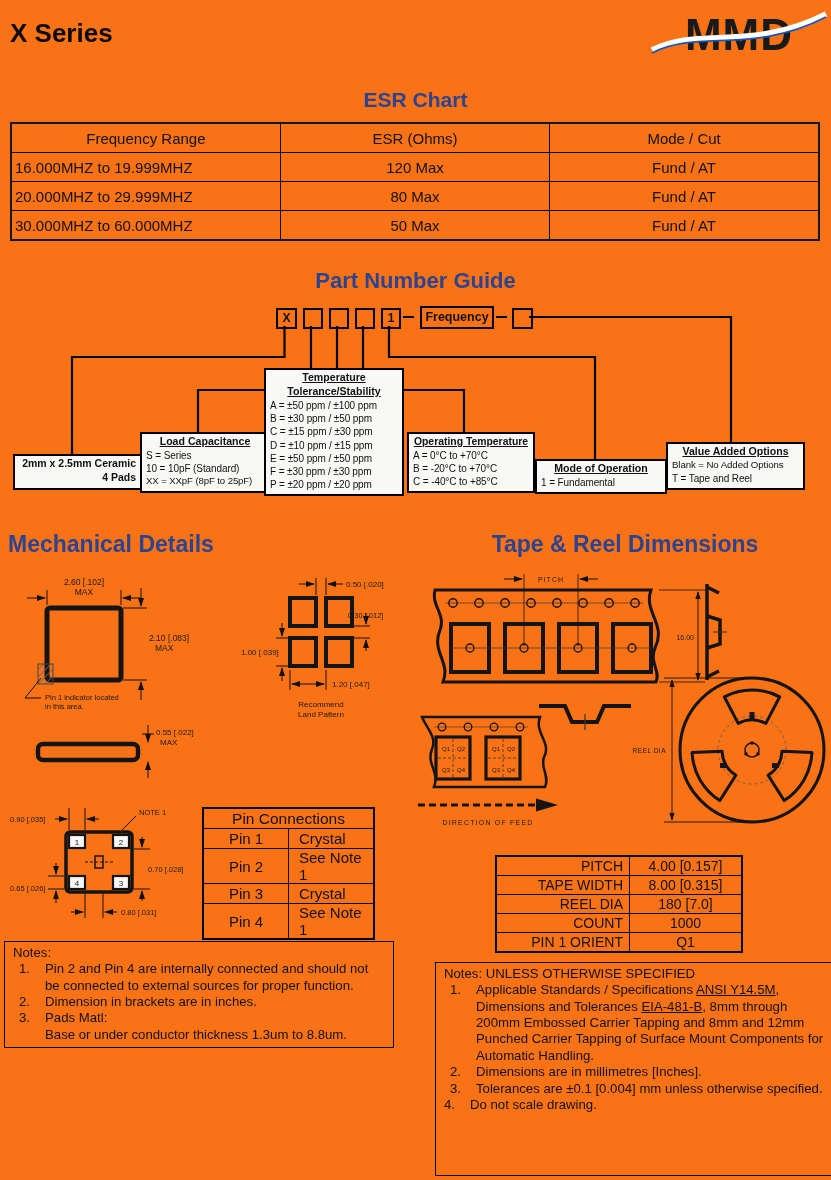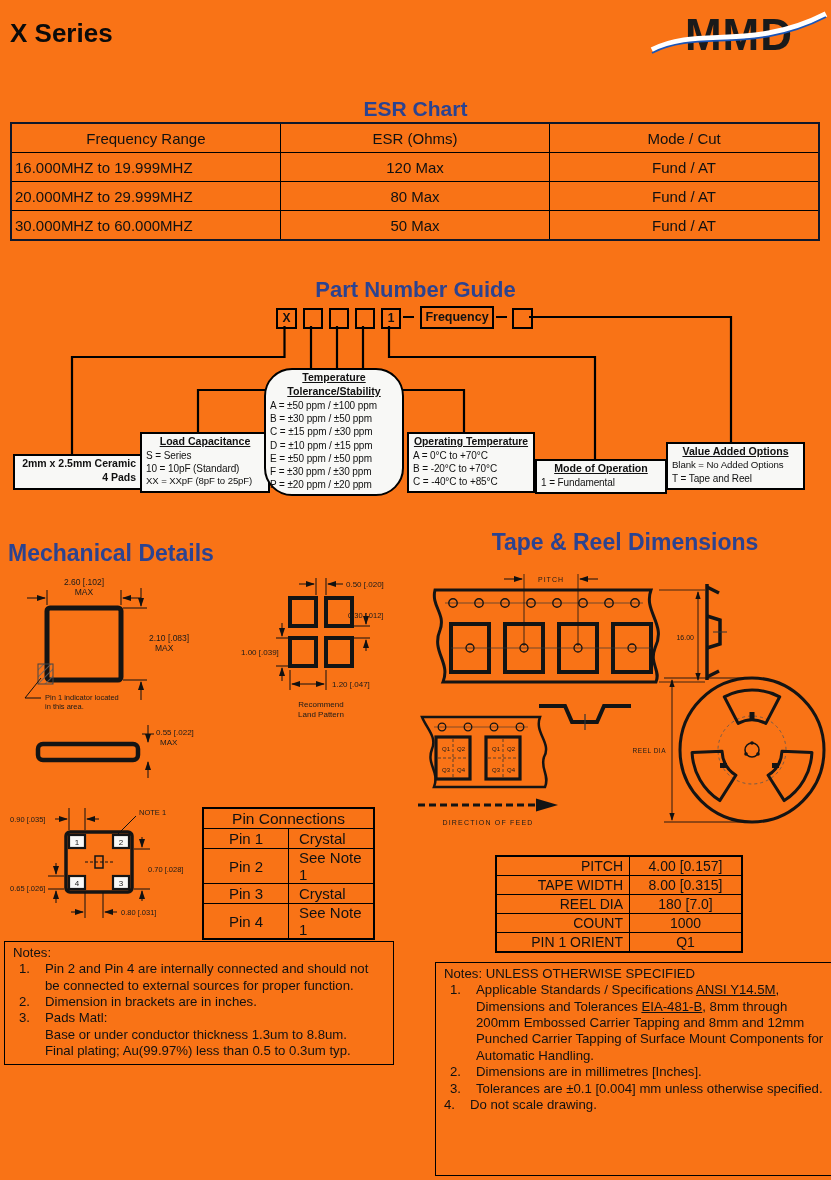--- a/index.html
+++ b/index.html
@@ -1,19 +1,19 @@
 <!DOCTYPE html>
 <html><head>
 <meta charset="utf-8">
 <style>
   html,body{margin:0;padding:0;background:#f8f8f6;}
   #canvas{position:relative;width:831px;height:1180px;background:#f97316;overflow:hidden;
           font-family:"Liberation Sans",sans-serif;color:#111;}
   .abs{position:absolute;}
-  .navy{color:#2c4390;font-weight:bold;margin-top:9px;}
+  .navy{color:#2c4390;font-weight:bold;}
   .page-title{font-size:26px;font-weight:bold;color:#0b0b0b;}
   .sec-title{text-align:center;}
   
   table{border-collapse:collapse;}
   .esr-table{width:810px;table-layout:fixed;font-size:15px;}
   .esr-table td{border:1.6px solid #000;height:28px;text-align:center;padding:0 4px;}
   .esr-table{border:2px solid #0f172a;}
   .esr-table td.lft{text-align:left;padding-left:3px;}
   
   .pnbox{position:absolute;border:2px solid #000;background:transparent;text-align:center;
@@ -110,21 +110,21 @@
     <div style="font-weight:bold;font-size:10.5px;">4 Pads</div>
   </div>
 
   <div class="gbox" style="left:140px;top:432px;width:118px;">
     <div class="gtitle">Load Capacitance</div>
     <div class="gopt">S = Series</div>
     <div class="gopt">10 = 10pF (Standard)</div>
     <div class="gopt" style="font-size:9.6px;">XX = XXpF (8pF to 25pF)</div>
   </div>
 
-  <div class="gbox" style="left:264px;top:368px;width:128px;border-radius:28px;">
+  <div class="gbox" style="left:264px;top:368px;width:128px;">
     <div class="gtitle">Temperature</div>
     <div class="gtitle">Tolerance/Stability</div>
     <div class="gopt">A = ±50 ppm / ±100 ppm</div>
     <div class="gopt">B = ±30 ppm / ±50 ppm</div>
     <div class="gopt">C = ±15 ppm / ±30 ppm</div>
     <div class="gopt">D = ±10 ppm / ±15 ppm</div>
     <div class="gopt">E = ±50 ppm / ±50 ppm</div>
     <div class="gopt">F = ±30 ppm / ±30 ppm</div>
     <div class="gopt">P = ±20 ppm / ±20 ppm</div>
   </div>
@@ -141,21 +141,21 @@
     <div class="gopt">1 = Fundamental</div>
   </div>
 
   <div class="gbox" style="left:666px;top:442px;width:127px;">
     <div class="gtitle">Value Added Options</div>
     <div class="gopt" style="font-size:9.7px;">Blank = No Added Options</div>
     <div class="gopt">T = Tape and Reel</div>
   </div>
 
   <div class="abs navy" style="left:8px;top:531px;font-size:23px;">Mechanical Details</div>
-  <div class="abs navy sec-title" style="left:430px;top:520px;width:390px;font-size:23px;">Tape &amp; Reel Dimensions</div>
+  <div class="abs navy sec-title" style="left:430px;top:531px;width:390px;font-size:23px;">Tape &amp; Reel Dimensions</div>
 
   <svg class="abs" style="left:15px;top:572px;" width="215" height="140" viewBox="0 0 215 140">
     <defs>
       <marker id="ah-tv" markerWidth="9" markerHeight="8" refX="8" refY="4" orient="auto-start-reverse">
         <path d="M0,1 L9,4 L0,7 Z" fill="#111"></path>
       </marker>
       <pattern id="hatch-tv" width="5" height="5" patternUnits="userSpaceOnUse" patternTransform="rotate(45)">
         <line x1="0" y1="0" x2="0" y2="5" stroke="#666" stroke-width="1.6"></line>
       </pattern>
     </defs>
@@ -299,21 +299,20 @@
     </div>
     <div class="note-row">
       <span class="note-num" style="text-align:left;padding-left:6px;">2.</span>
       <span class="note-txt">Dimension in brackets are in inches.</span>
     </div>
     <div class="note-row">
       <span class="note-num" style="text-align:left;padding-left:6px;">3.</span>
       <span class="note-txt">Pads Matl:</span>
     </div>
     <div class="note-sub" style="padding-left:6px;">Base or under conductor thickness 1.3um to 8.8um.</div>
-    <div class="note-sub" style="padding-left:6px;">Final plating; Au(99.97%) less than 0.5 to 0.3um typ.</div>
   </div>
 
   <svg class="abs" style="left:405px;top:562px;" width="315" height="145" viewBox="0 0 315 145">
     <defs>
       <marker id="ah-ts" markerWidth="9" markerHeight="8" refX="8" refY="4" orient="auto-start-reverse">
         <path d="M0,1 L9,4 L0,7 Z" fill="#111"></path>
       </marker>
     </defs>
     <path d="M30,28 L246,28 C238,50 262,62 250,86 C244,102 256,108 251,120 L38,120 C46,100 26,90 35,68 C41,52 26,44 30,28 Z" fill="none" stroke="#141414" stroke-width="3"></path>
     <line x1="40" y1="41" x2="238" y2="41" stroke="#333" stroke-width="0.7"></line>

